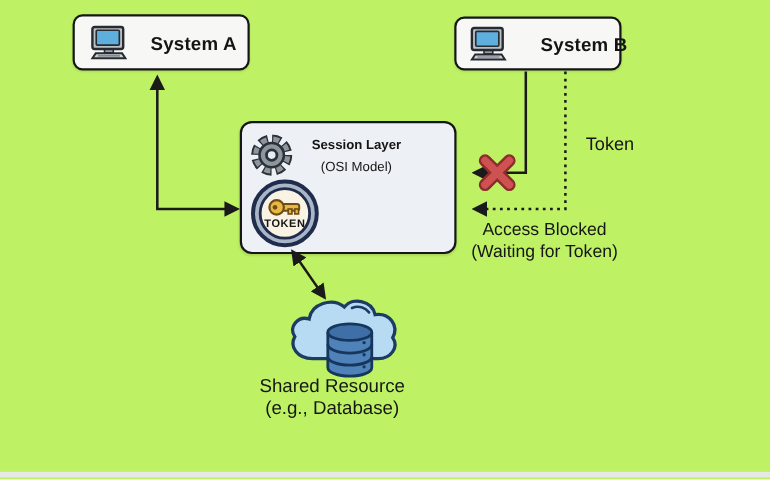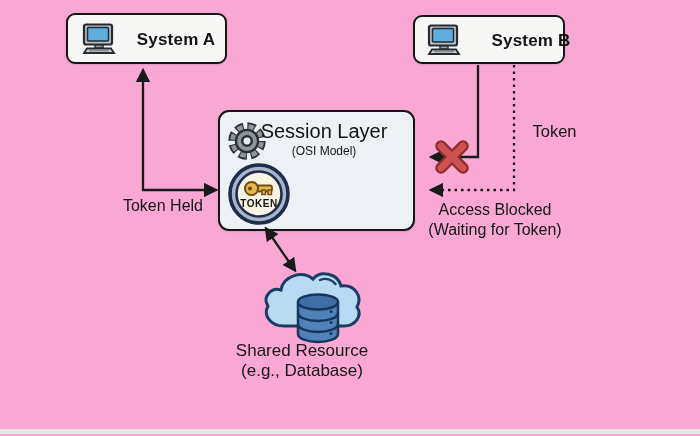--- a/index.html
+++ b/index.html
@@ -1,34 +1,34 @@
 <!DOCTYPE html>
 <html><head>
 <meta charset="utf-8">
 <style>
   html,body{margin:0;padding:0;background:#fcfcfa;}
   #stage{
     position:relative;width:700px;height:436px;overflow:hidden;
-    background:#f9a8d4;
+    background:#bef264;
     font-family:"Liberation Sans","DejaVu Sans",sans-serif;
     color:#141414;
   }
   .node{
     position:absolute;box-sizing:border-box;
     border:2.5px solid #161616;border-radius:9px;
     background:#f7f8f6;
     display:flex;align-items:center;
     box-shadow:0 1px 2px rgba(0,0,0,.10);
   }
   .sys-label{font-weight:bold;font-size:17px;letter-spacing:.2px;}
   .session{
     background:#edf0f4;border-radius:11px;
   }
   .session-title{position:absolute;left:30px;top:9px;width:148px;text-align:center;line-height:20px;}
-  .session-title .t1{font-weight:normal;font-size:20px;display:block;}
+  .session-title .t1{font-weight:bold;font-size:12px;display:block;}
   .session-title .t2{font-size:12px;display:block;}
   .label{position:absolute;text-align:center;font-size:16px;line-height:20px;color:#161616;}
   .label div{white-space:nowrap;}
   .caption{position:absolute;text-align:center;font-size:17px;line-height:21px;color:#141414;}
   .icon-abs{position:absolute;}
   #overlay{position:absolute;left:0;top:0;pointer-events:none;}
   .bottom-strip{position:absolute;left:0;top:429px;width:700px;height:5px;background:#e7e7e5;}
 </style>
 </head>
 <body>
@@ -90,23 +90,20 @@
       <path d="M38,36 V68 a20,8 0 0 0 40,0 V36" fill="#4f82b8" stroke="#16365c" stroke-width="2.5"></path>
       <path d="M38,47 a20,8 0 0 0 40,0" fill="none" stroke="#16365c" stroke-width="2.5"></path>
       <path d="M38,58 a20,8 0 0 0 40,0" fill="none" stroke="#16365c" stroke-width="2.5"></path>
       <ellipse cx="58" cy="36" rx="20" ry="7.5" fill="#3f6fa6" stroke="#16365c" stroke-width="2.5"></ellipse>
       <circle cx="71" cy="45.5" r="1.5" fill="#16365c"></circle>
       <circle cx="71" cy="56.5" r="1.5" fill="#16365c"></circle>
       <circle cx="71" cy="67.5" r="1.5" fill="#16365c"></circle>
     </g>
   </svg>
 
-  <div class="label" style="left:108px;top:196px;width:110px;">
-    <div>Token Held</div>
-  </div>
 
   <div class="label" style="left:512px;top:121px;width:85px;font-size:16.5px;line-height:21px;">
     <div>Token</div>
   </div>
 
   <div class="label" style="left:405px;top:200px;width:180px;">
     <div>Access Blocked</div>
     <div>(Waiting for Token)</div>
   </div>
 

